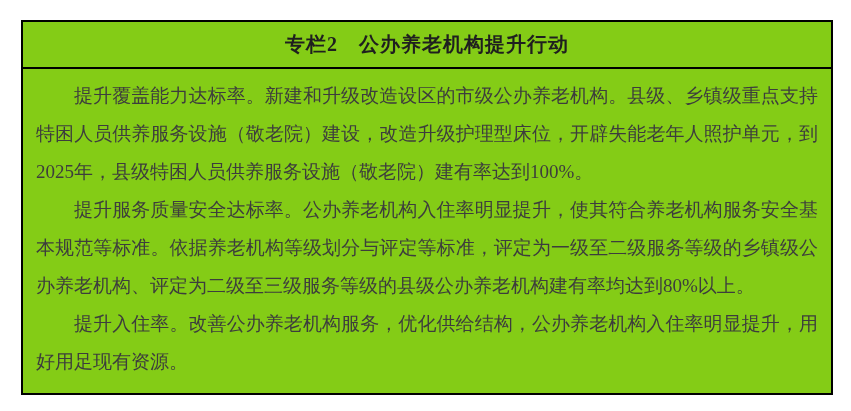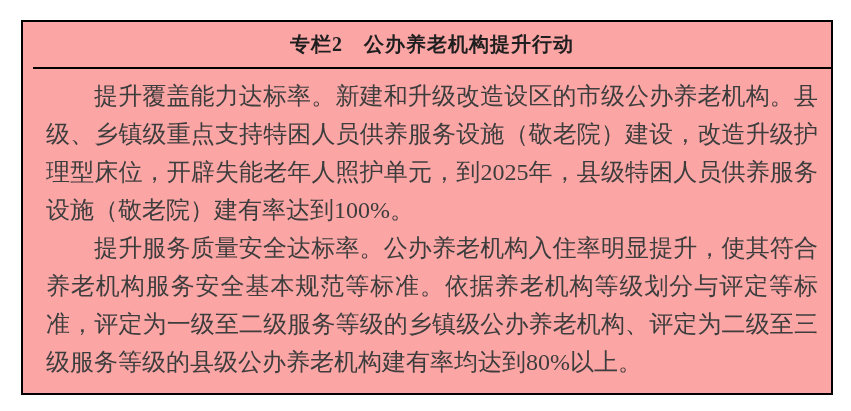--- a/index.html
+++ b/index.html
@@ -16,56 +16,56 @@
     height: 411px;
     background: #ffffff;
   }
   .panel {
     position: absolute;
     left: 21px;
     top: 20px;
     width: 812px;
     height: 375px;
     border: 2px solid #000000;
-    background: #fca5a5;
-    padding-left: 10px;
+    background: #84cc16;
   }
   .panel-title-row {
     height: 47px;
     border-bottom: 2px solid #000000;
     display: flex;
     align-items: center;
     justify-content: center;
   }
   .panel-title {
     font-size: 20px;
     font-weight: bold;
     color: #1f1f1f;
     letter-spacing: 1px;
     white-space: pre;
   }
   .panel-body {
     padding: 8px 13px 0 13px;
     color: #3d3d3d;
-    font-size: 24px;
+    font-size: 19px;
     line-height: 38px;
     text-align: justify;
     text-justify: inter-ideograph;
   }
   .panel-body p {
     text-indent: 2em;
     margin: 0;
   }
 </style>
 </head>
 <body>
 
 <div class="page">
   <div class="panel">
     <div class="panel-title-row">
       <span class="panel-title">专栏2　公办养老机构提升行动</span>
     </div>
     <div class="panel-body">
       <p>提升覆盖能力达标率。新建和升级改造设区的市级公办养老机构。县级、乡镇级重点支持特困人员供养服务设施（敬老院）建设，改造升级护理型床位，开辟失能老年人照护单元，到2025年，县级特困人员供养服务设施（敬老院）建有率达到100%。</p>
       <p>提升服务质量安全达标率。公办养老机构入住率明显提升，使其符合养老机构服务安全基本规范等标准。依据养老机构等级划分与评定等标准，评定为一级至二级服务等级的乡镇级公办养老机构、评定为二级至三级服务等级的县级公办养老机构建有率均达到80%以上。</p>
+      <p>提升入住率。改善公办养老机构服务，优化供给结构，公办养老机构入住率明显提升，用好用足现有资源。</p>
     </div>
   </div>
 </div>
 
 </body></html>

